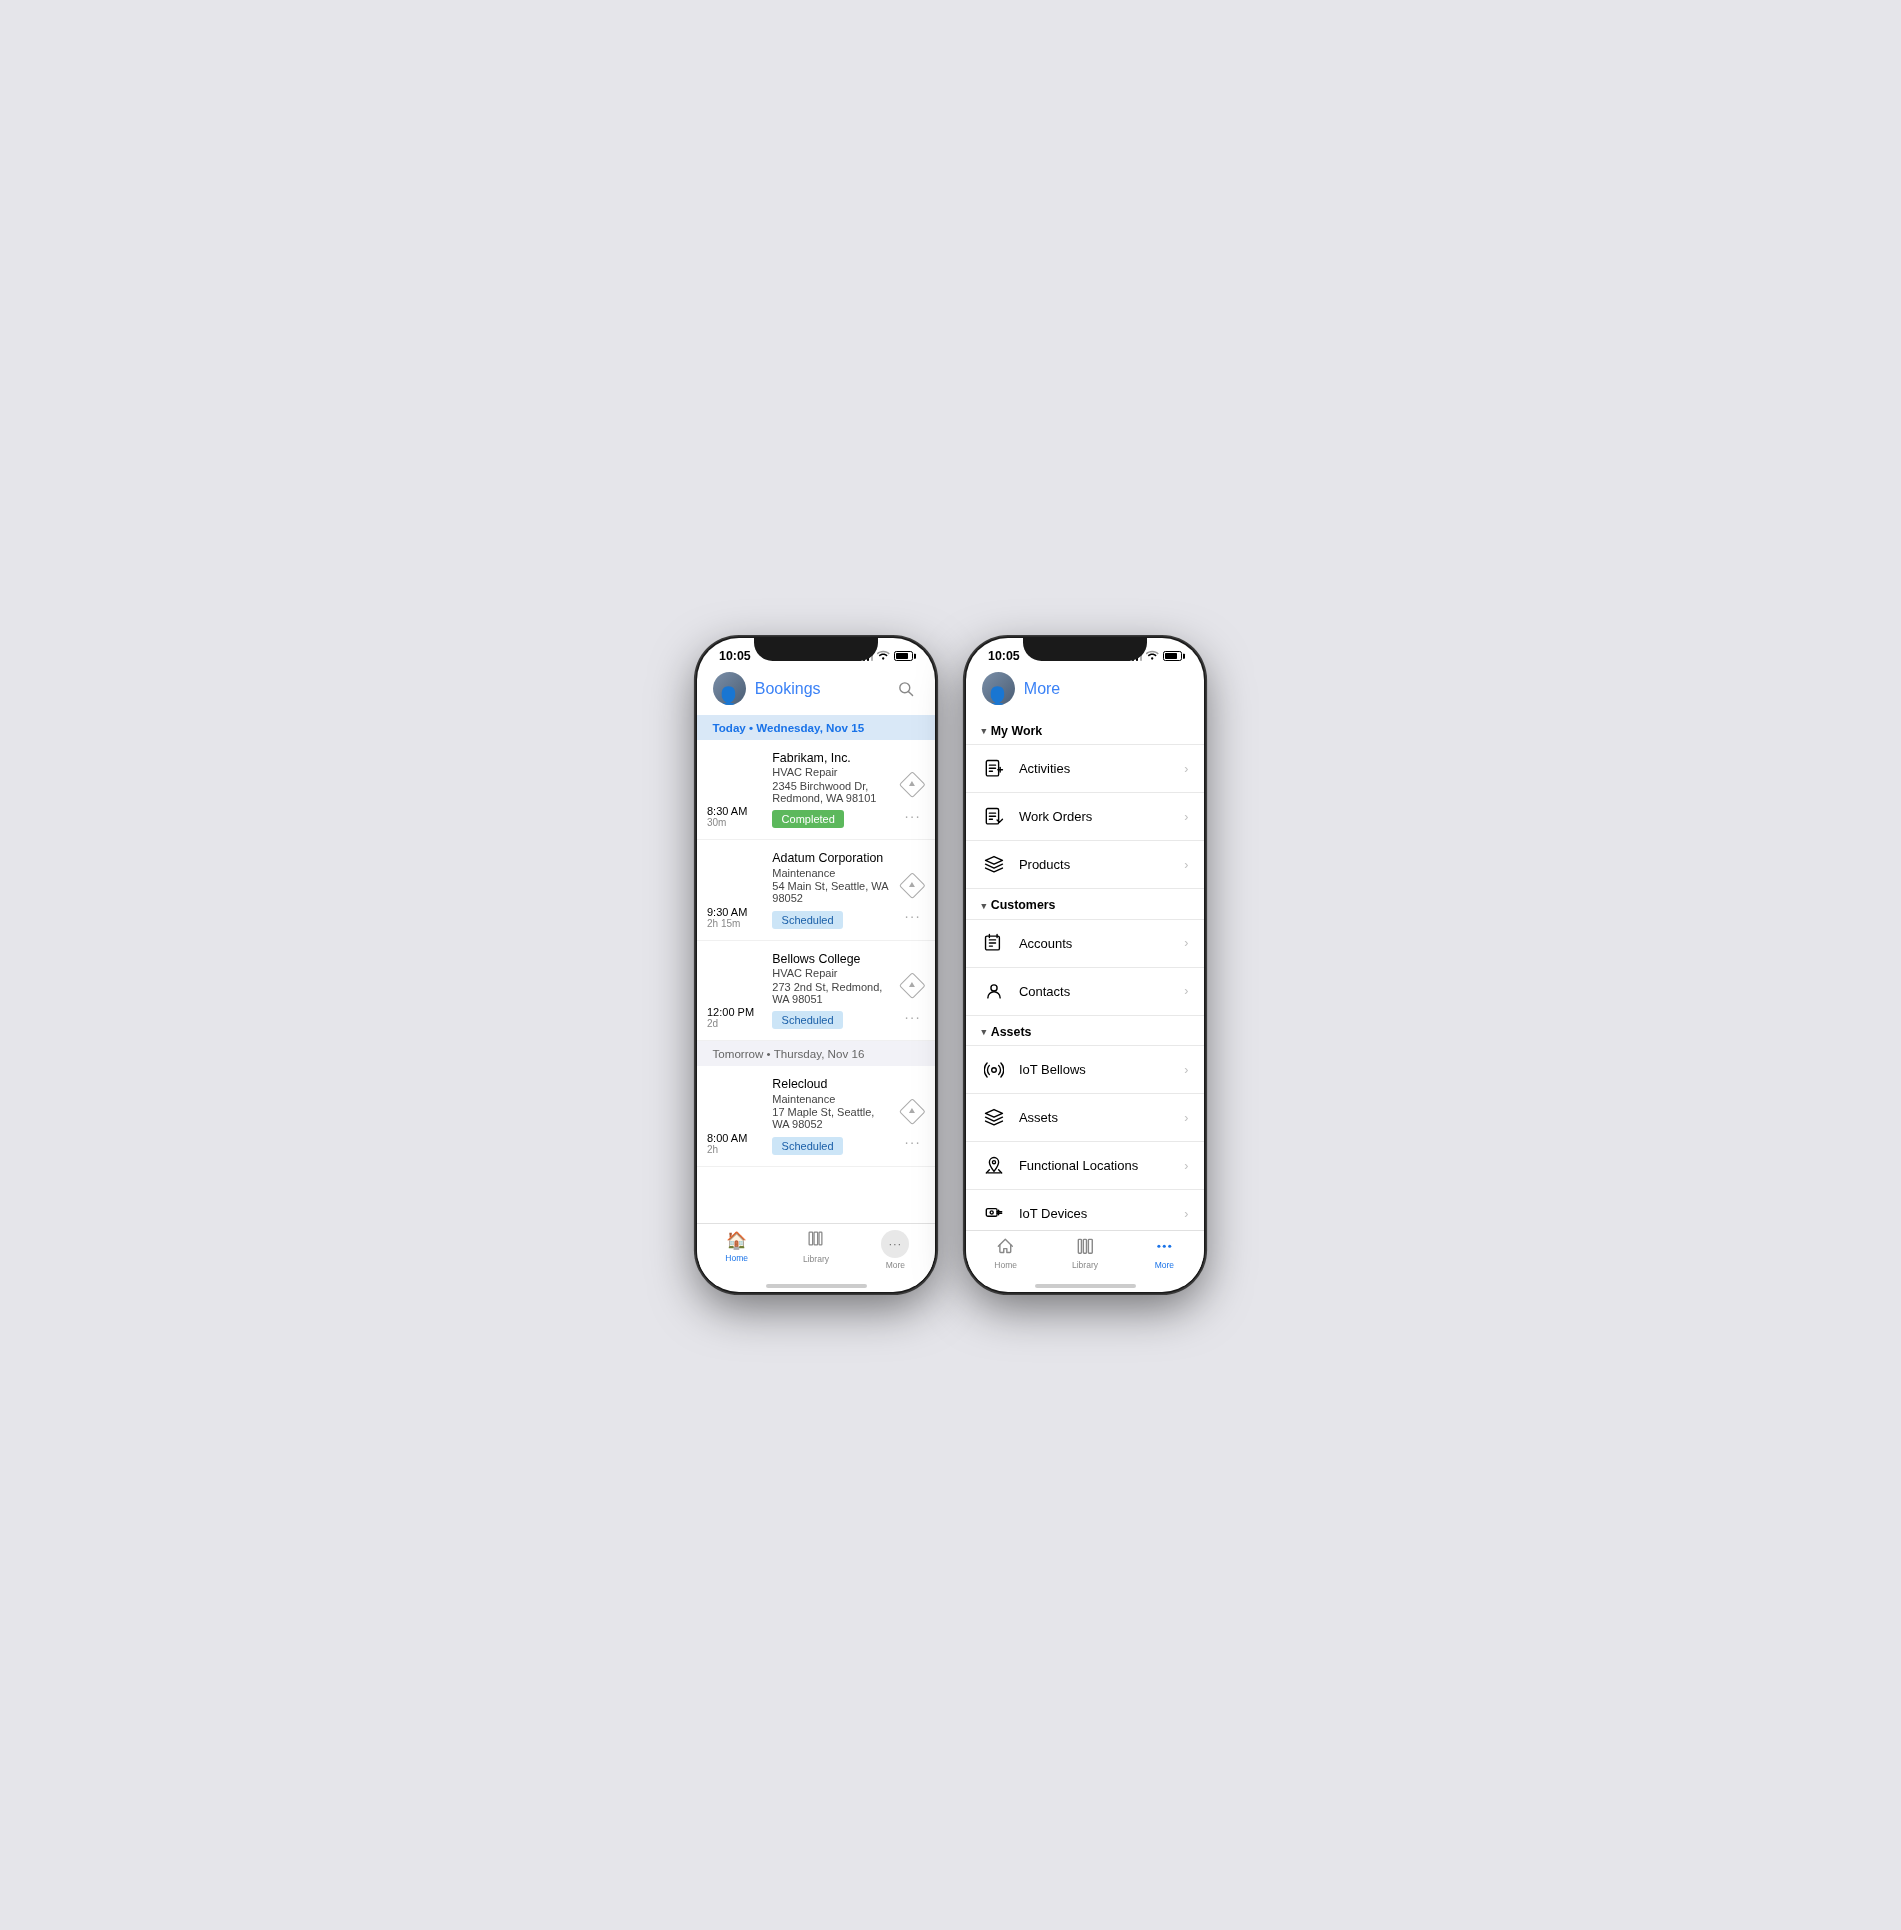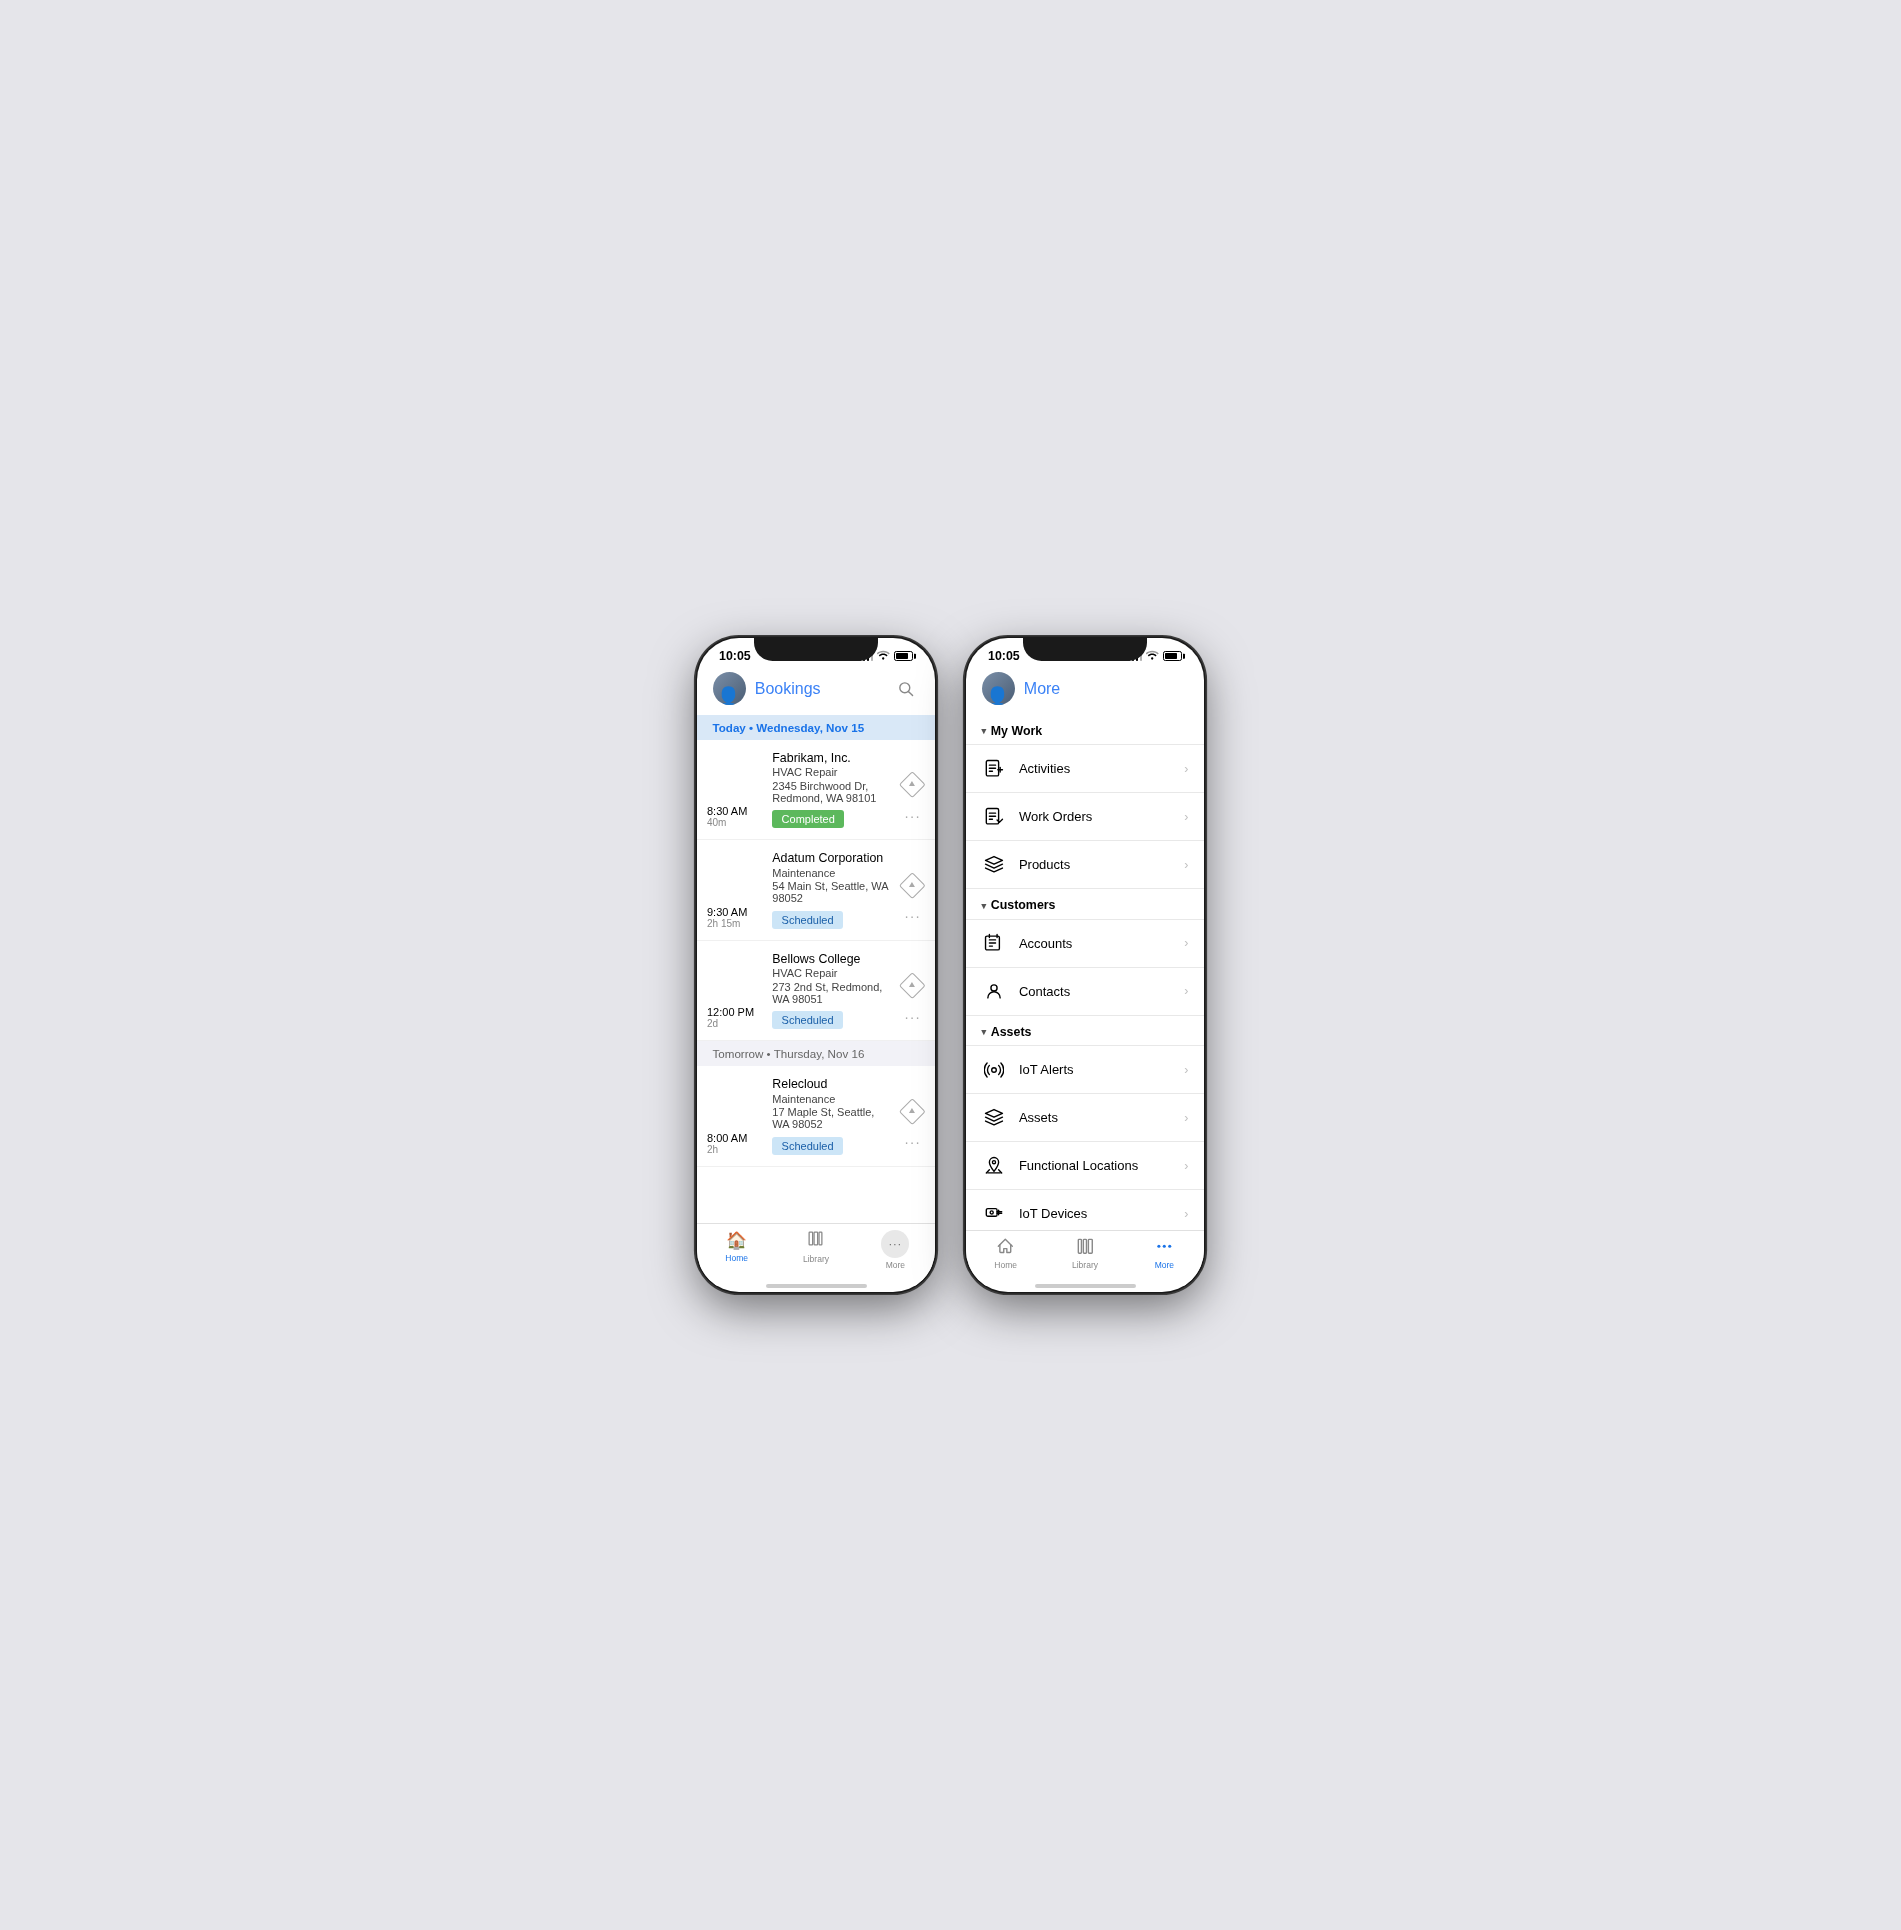--- a/index.html
+++ b/index.html
@@ -432,21 +432,21 @@
 
     <div class="bookings-list">
 
       <div class="date-section-header">
         <span>Today • Wednesday, Nov 15</span>
       </div>
 
       <div class="booking-item">
         <div class="booking-time">
           <div class="time-val">8:30 AM</div>
-          <div class="duration">40m</div>
+          <div class="duration">30m</div>
         </div>
         <div class="booking-details">
           <div class="booking-name">Fabrikam, Inc.</div>
           <div class="booking-type">HVAC Repair</div>
           <div class="booking-address">2345 Birchwood Dr, Redmond, WA 98101</div>
           <span class="status-badge status-completed">Completed</span>
         </div>
         <div class="booking-actions">
           <div class="nav-icon-btn">
             <div class="nav-diamond">
@@ -679,21 +679,21 @@
         <div class="menu-item">
           <div class="menu-icon">
             <svg viewBox="0 0 26 26" fill="none" stroke="#000" stroke-width="1.8" stroke-linecap="round">
               <circle cx="13" cy="13" r="3"></circle>
               <path d="M7 7a8.5 8.5 0 0 0 0 12"></path>
               <path d="M19 7a8.5 8.5 0 0 1 0 12"></path>
               <path d="M4 4a13 13 0 0 0 0 18"></path>
               <path d="M22 4a13 13 0 0 1 0 18"></path>
             </svg>
           </div>
-          <span class="menu-label">IoT Alerts</span>
+          <span class="menu-label">IoT Bellows</span>
           <span class="menu-chevron">›</span>
         </div>
         <div class="menu-item">
           <div class="menu-icon">
             <svg viewBox="0 0 26 26" fill="none" stroke="#000" stroke-width="1.8" stroke-linecap="round" stroke-linejoin="round">
               <path d="M13 2L2 7l11 5 11-5-11-5z"></path>
               <path d="M2 17l11 5 11-5"></path>
               <path d="M2 12l11 5 11-5"></path>
             </svg>
           </div>

